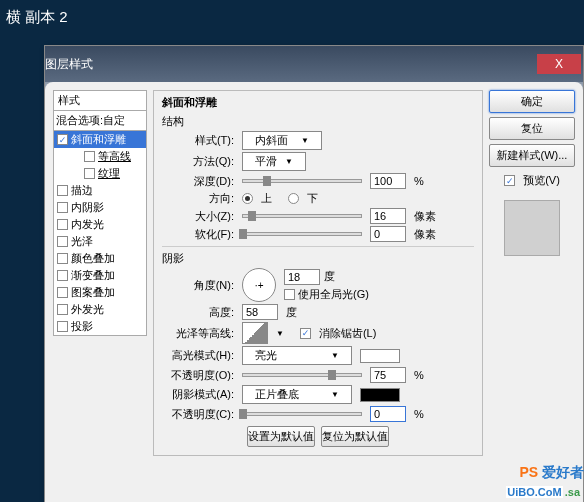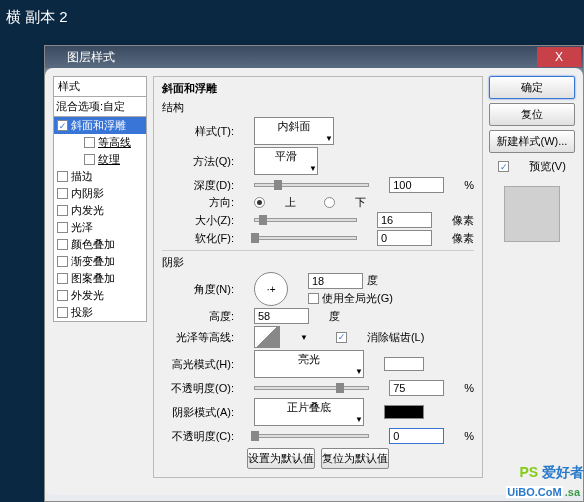--- a/index.html
+++ b/index.html
@@ -1,57 +1,57 @@
 <!DOCTYPE html>
 <html><head>
 <meta charset="utf-8">
 <style>
 * { box-sizing: border-box; margin: 0; padding: 0; font-family: "Microsoft YaHei", SimSun, sans-serif; }
 body { background: #0a2842; width: 584px; height: 502px; overflow: hidden; position: relative; }
 .window-title { color: #fff; font-size: 15px; padding: 8px 6px; }
 .dialog { position: absolute; left: 44px; top: 45px; width: 540px; height: 457px; background: linear-gradient(to bottom, #4a5a70 0%, #c8d0dc 15%, #e8ecf0 30%); border: 1px solid #888; box-shadow: 2px 2px 6px rgba(0,0,0,0.3); }
-.titlebar { display: flex; align-items: center; height: 22px; background: linear-gradient(to bottom, #3a4a60, #5a6a80); padding-left: 22px; }
+.titlebar { display: flex; align-items: center; height: 36px; background: linear-gradient(to bottom, #3a4a60, #5a6a80); padding-left: 0; }
 .titlebar-text { color: #fff; font-size: 12px; flex: 1; }
 .close-btn { width: 44px; height: 20px; background: #c84048; color: #fff; display: flex; align-items: center; justify-content: center; font-size: 12px; margin-right: 2px; }
 .dialog-body { display: flex; background: #f0f0f0; height: calc(100% - 28px); padding: 8px; gap: 6px; border-radius: 8px; }
 .left-panel { width: 94px; }
 .styles-label { font-size: 11px; padding: 2px 4px; border: 1px solid #aaa; background: #fff; }
 .blend-label { font-size: 11px; padding: 2px 2px; border: 1px solid #aaa; background: #fff; border-top: none; }
 .style-list { border: 1px solid #aaa; border-top: none; }
 .style-item { display: flex; align-items: center; font-size: 11px; padding: 1px 3px; background: #fff; gap: 3px; }
 .style-item.selected { background: #3875d7; color: #fff; }
 .style-item.indent { padding-left: 30px; text-decoration: underline; }
 .chk { width: 11px; height: 11px; border: 1px solid #888; background: #fff; display: inline-flex; align-items: center; justify-content: center; font-size: 9px; color: #3875d7; }
 .center-panel { flex: 1; }
 .group { border: 1px solid #bbb; padding: 4px 8px 8px; margin-bottom: 4px; background: #f0f0f0; }
 .group-title { font-size: 11px; font-weight: bold; margin-bottom: 4px; }
 .subgroup-title { font-size: 11px; margin: 2px 0; }
-.row { display: flex; align-items: center; font-size: 11px; margin: 2px 0; gap: 20px; }
+.row { display: flex; align-items: center; font-size: 11px; margin: 2px 0; gap: 8px; }
 .row-label { width: 72px; text-align: right; }
-.select { border: 1px solid #888; background: #fff; padding: 1px 0; font-size: 11px; min-width: 60px; display: inline-flex; align-items: center; flex-direction: column; }
+.select { border: 1px solid #888; background: #fff; padding: 1px 12px; font-size: 11px; min-width: 60px; display: inline-flex; align-items: center; }
 .select-arrow { margin-left: auto; font-size: 8px; }
 .slider { flex: 1; height: 4px; background: #ddd; border: 1px solid #999; position: relative; max-width: 120px; }
 .slider-thumb { position: absolute; width: 8px; height: 10px; background: #888; top: -4px; transform: translateX(-50%); }
-.num-input { width: 55px; border: 1px solid #888; background: #fff; padding: 1px 3px; font-size: 11px; text-align: left; }
+.num-input { width: 36px; border: 1px solid #888; background: #fff; padding: 1px 3px; font-size: 11px; text-align: left; }
 .unit { font-size: 11px; }
 .radio { width: 11px; height: 11px; border: 1px solid #888; border-radius: 50%; background: #fff; display: inline-flex; align-items: center; justify-content: center; }
 .radio.checked::after { content: ""; width: 5px; height: 5px; background: #333; border-radius: 50%; }
 .angle-widget { width: 34px; height: 34px; border: 1px solid #888; border-radius: 50%; background: #fff; display: inline-flex; align-items: center; justify-content: center; font-size: 10px; }
 .contour-box { width: 26px; height: 22px; border: 1px solid #888; background: linear-gradient(135deg, #fff 50%, #888 50%); display: inline-block; }
 .color-swatch { width: 40px; height: 14px; border: 1px solid #888; display: inline-block; }
 .right-panel { width: 86px; display: flex; flex-direction: column; gap: 4px; }
 .btn { border: 1px solid #888; background: linear-gradient(#fff,#e0e0e0); font-size: 11px; padding: 3px 0; text-align: center; border-radius: 2px; }
 .btn.primary { border: 1px solid #3875d7; box-shadow: 0 0 2px #3875d7; }
 .preview-box { width: 56px; height: 56px; background: #d0d0d0; border: 1px solid #aaa; margin: 6px auto; }
 .bottom-btns { display: flex; gap: 6px; justify-content: center; margin-top: 4px; }
 .bottom-btns .btn { padding: 2px 0; }
 .watermark { position: absolute; right: 4px; bottom: 4px; font-size: 11px; color: #3a9a4a; font-weight: bold; display:flex; align-items:center; gap:2px;}
 .watermark .ui { color:#2a7aca; background:#fff; padding:0 1px;}
 .watermark2 { position:absolute; right:0; bottom:20px; font-size:14px; font-weight:bold;}
-.watermark2 .p{color:#84cc16;} .watermark2 .s{color:#2a7aca;}
+.watermark2 .p{color:#f97316;} .watermark2 .s{color:#2a7aca;}
 hr.sep { border:none; border-top:1px solid #ccc; margin:4px 0;}
 </style>
 </head>
 <body>
 
 <div class="window-title">横 副本 2</div>
 
 <div class="dialog">
   <div class="titlebar">
     <span class="titlebar-text">图层样式</span>

